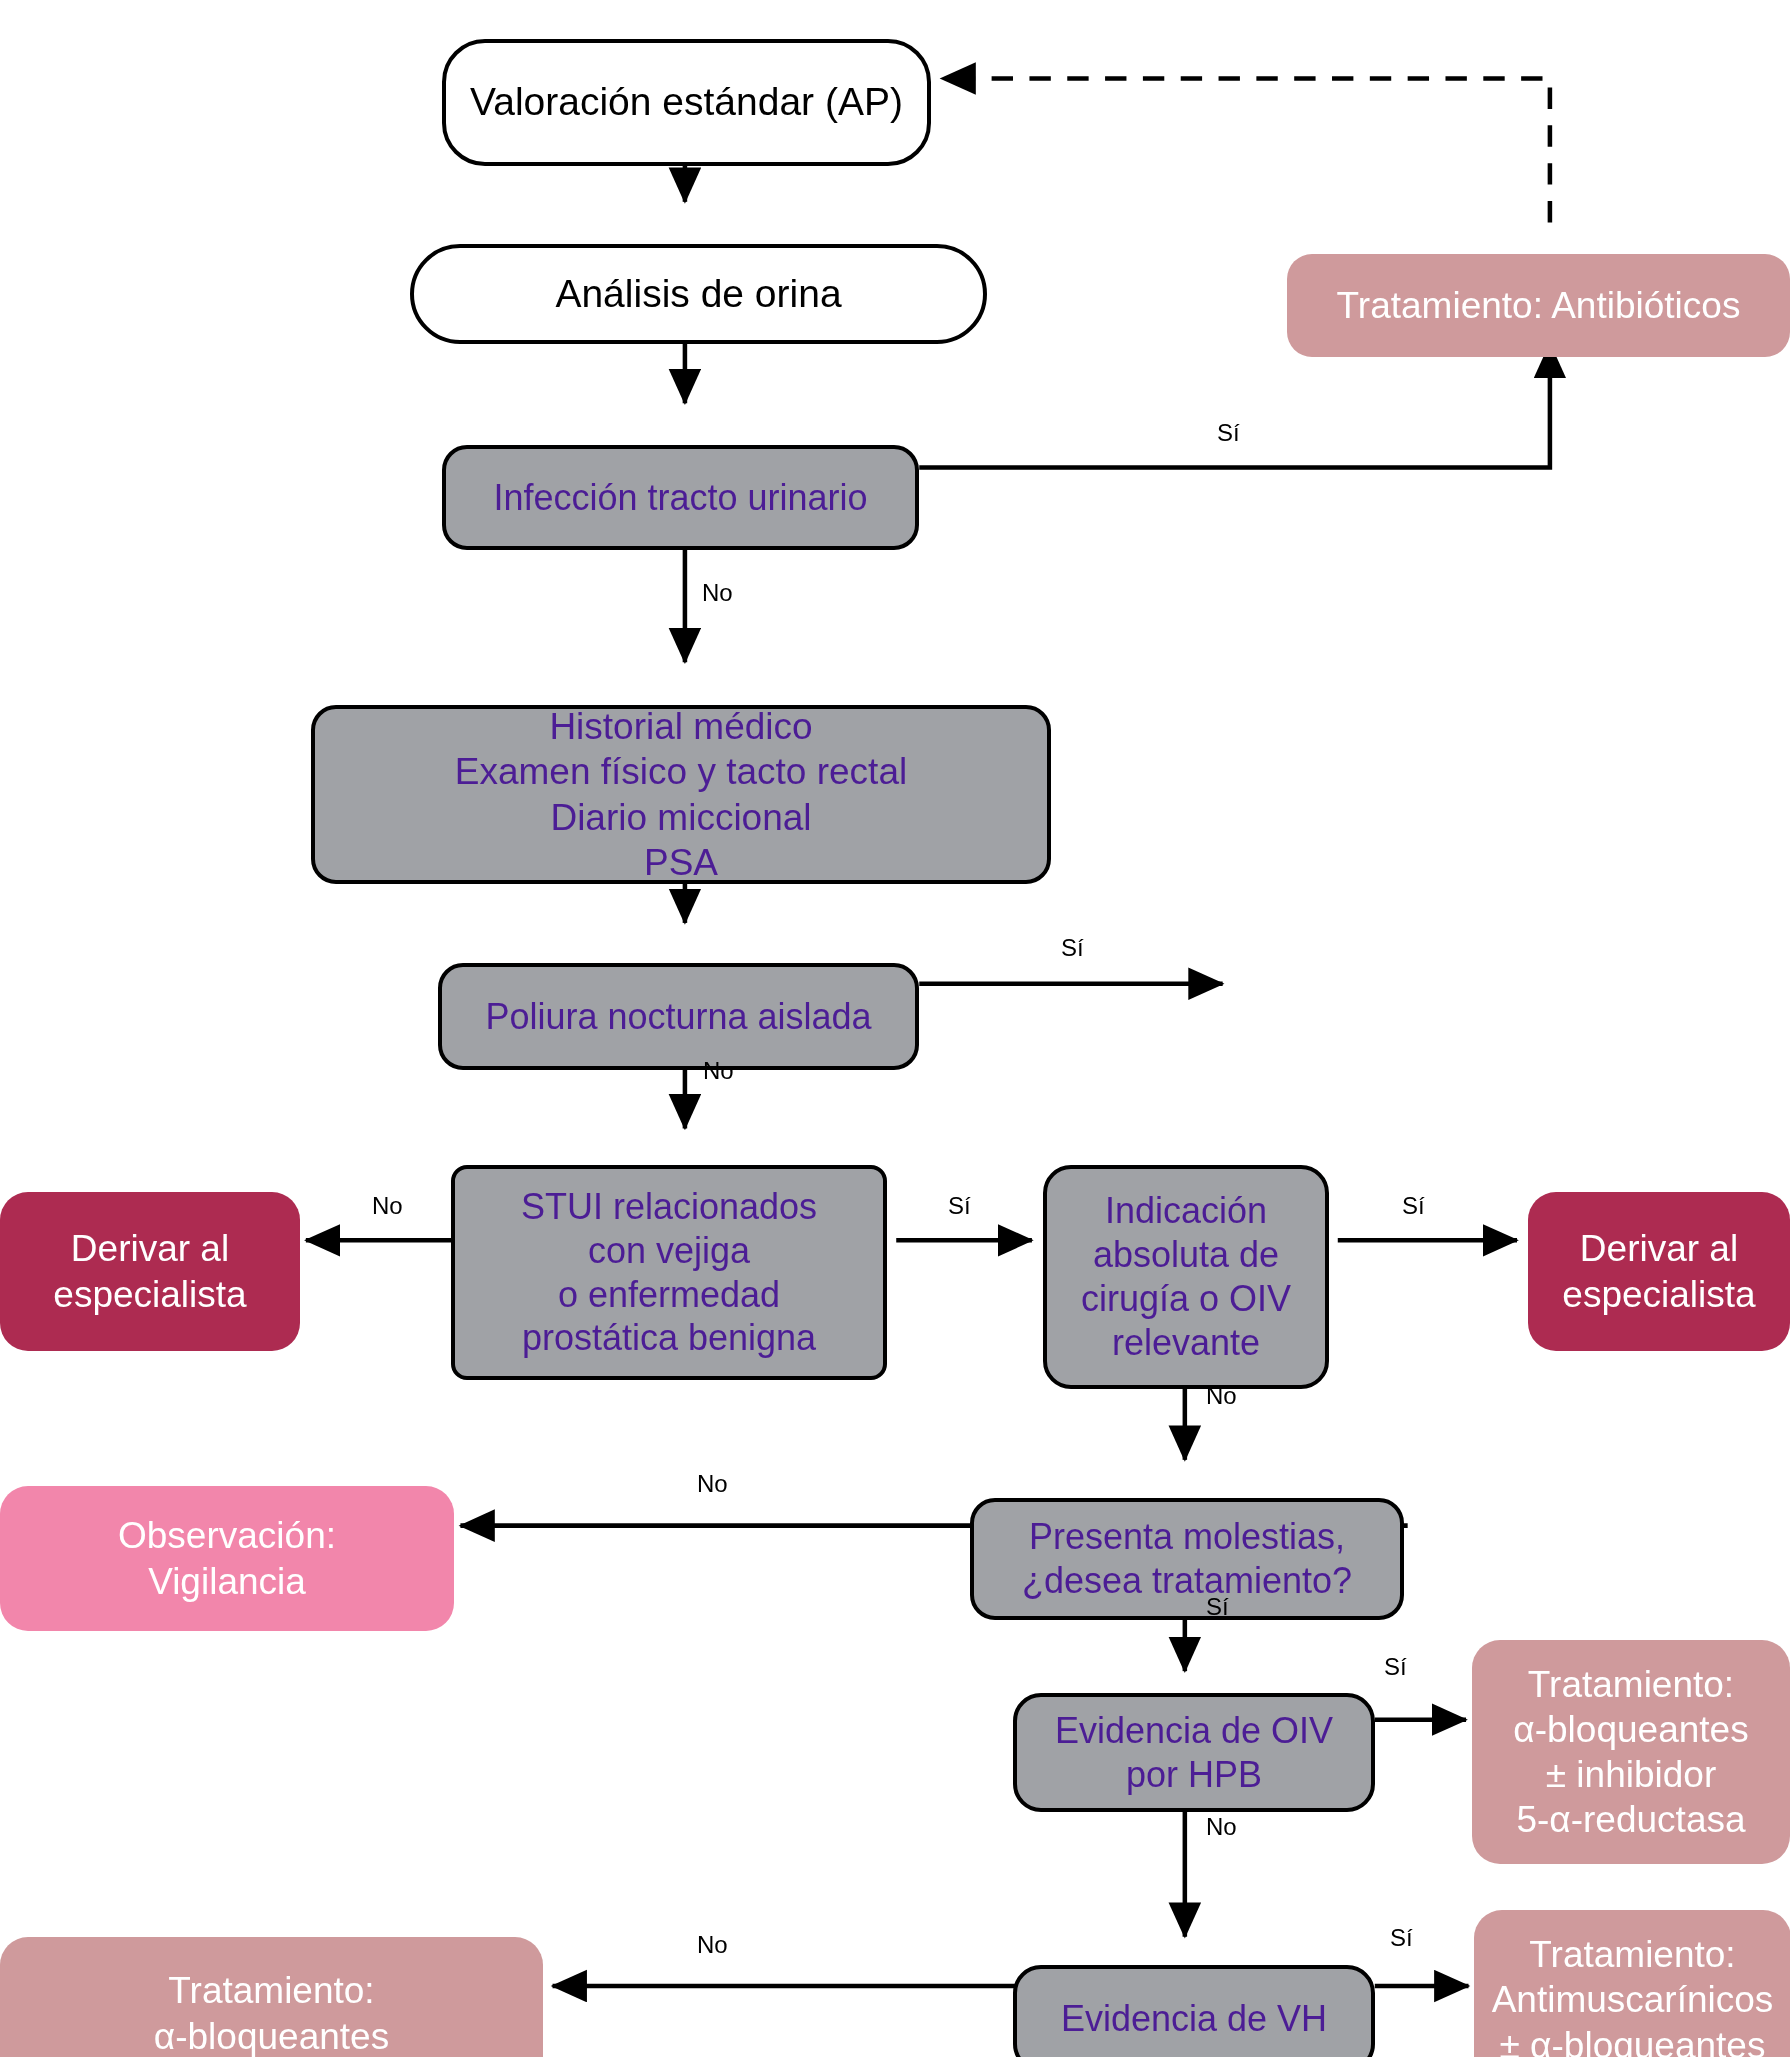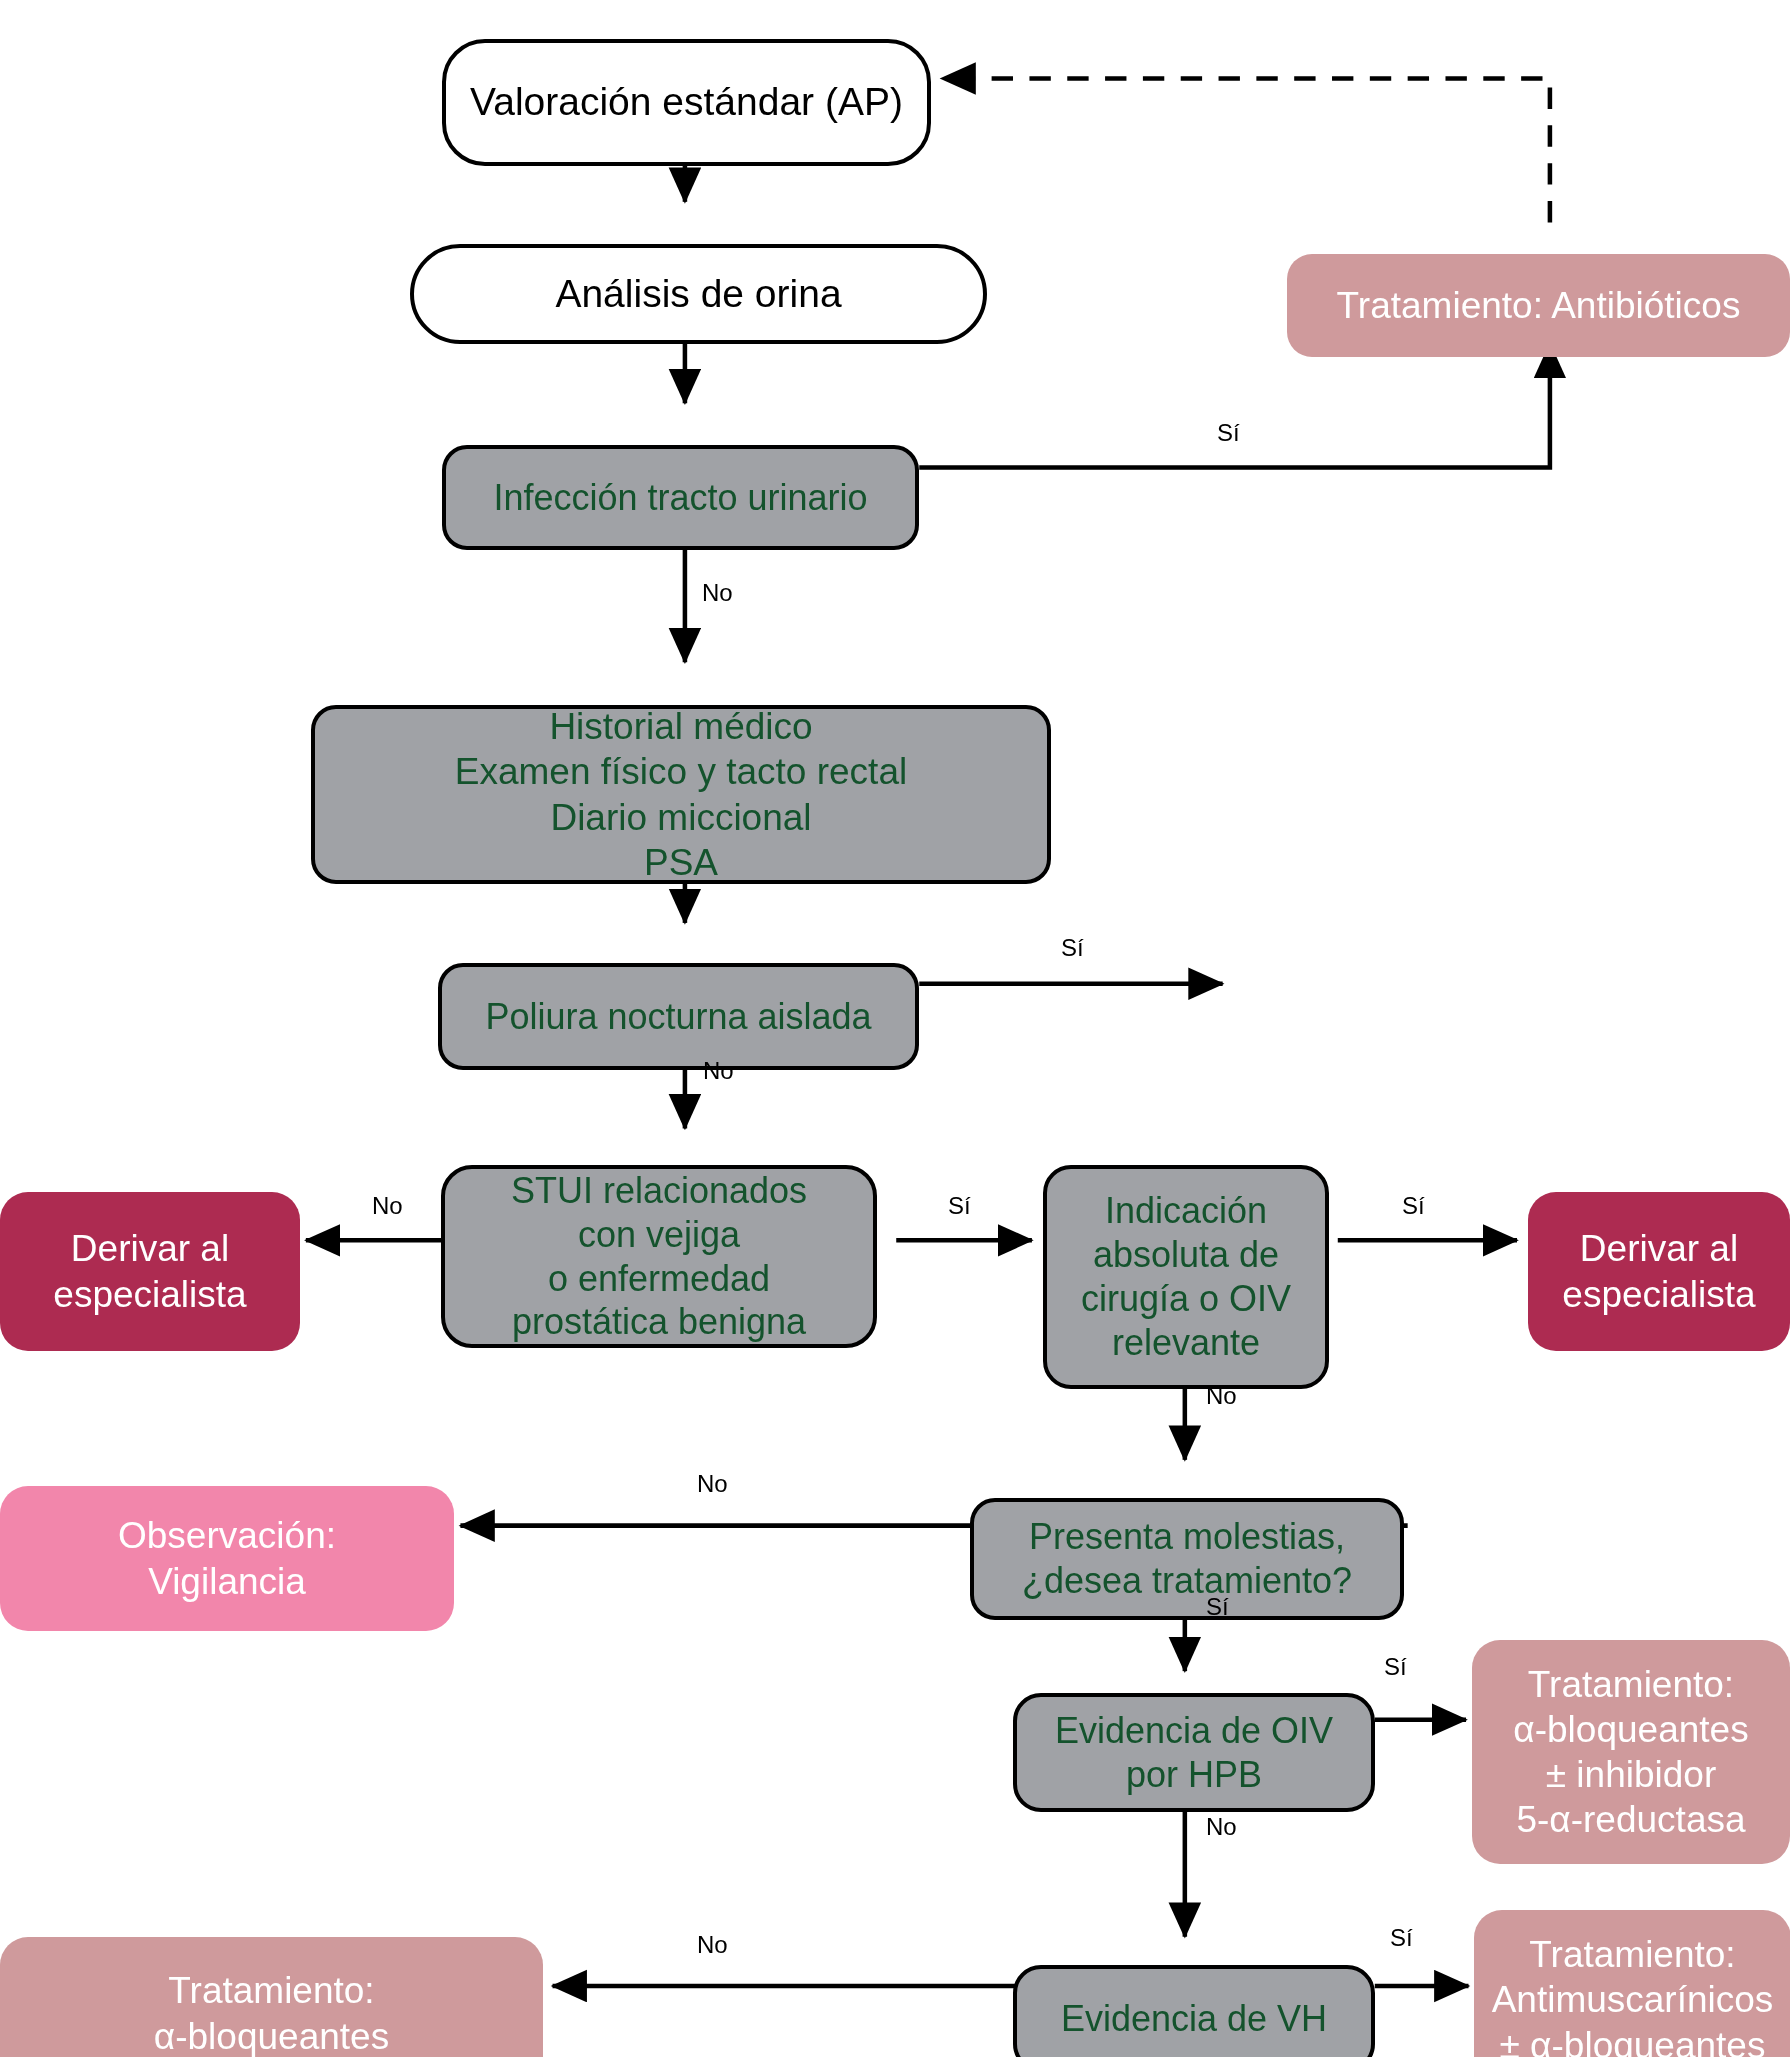--- a/index.html
+++ b/index.html
@@ -36,21 +36,21 @@
     margin-top: 32px;
   }
   .node.plain {
     background: #ffffff;
     border: 4.1px solid #000000;
     color: #000000;
   }
   .node.decision {
     background: #a0a2a6;
     border: 4.1px solid #000000;
-    color: #14532d;
+    color: #4c1d95;
   }
   .node.treat {
     background: #cf9a9c;
     border: none;
     color: #ffffff;
   }
   .node.refer {
     background: #ad2b51;
     border: none;
     color: #ffffff;
@@ -124,21 +124,21 @@
   </div>
 
   <div class="node decision" style="left:311px; top:673px; width:740px; height:179px; border-radius:25px; font-size:37px;">
     <span>Historial médico
 Examen físico y tacto rectal
 Diario miccional
 PSA</span>
   </div>
 
 
-  <div class="node decision" style="left:441px; top:1133px; width:436px; height:183px; border-radius:31px; font-size:36px;">
+  <div class="node decision" style="left:451px; top:1133px; width:436px; height:215px; border-radius:16px; font-size:36px;">
     <span>STUI relacionados
 con vejiga
 o enfermedad
 prostática benigna</span>
   </div>
 
   <div class="node refer" style="left:0px; top:1160px; width:300px; height:159px; border-radius:28px; font-size:37px;">
     <span>Derivar al
 especialista</span>
   </div>

